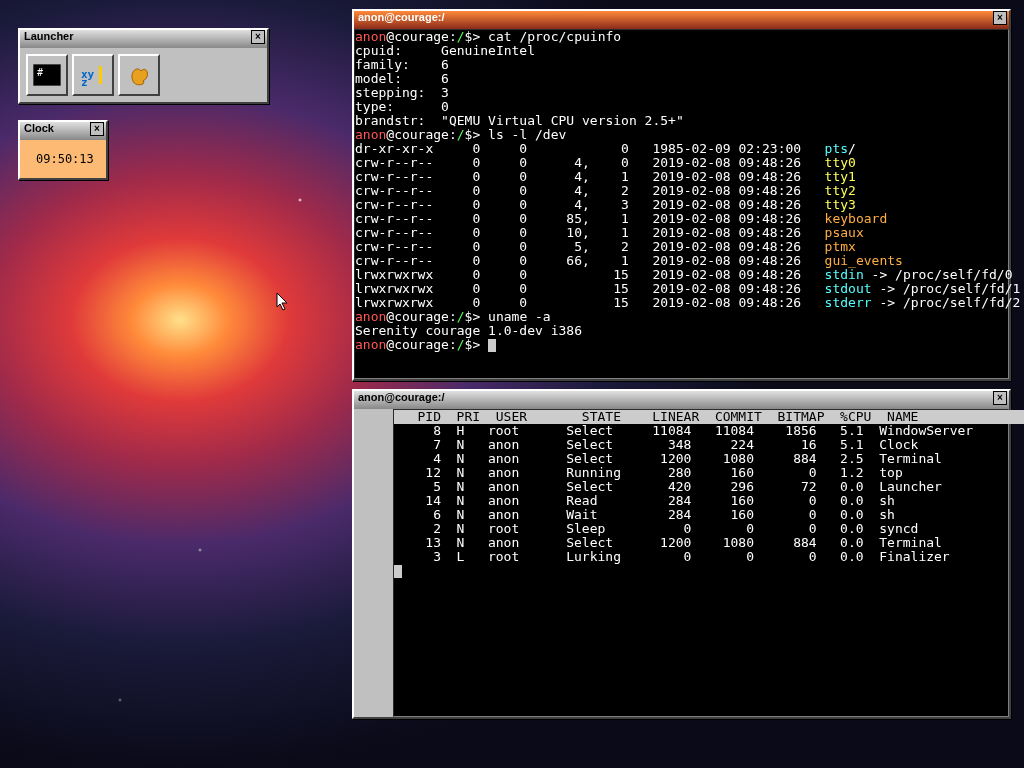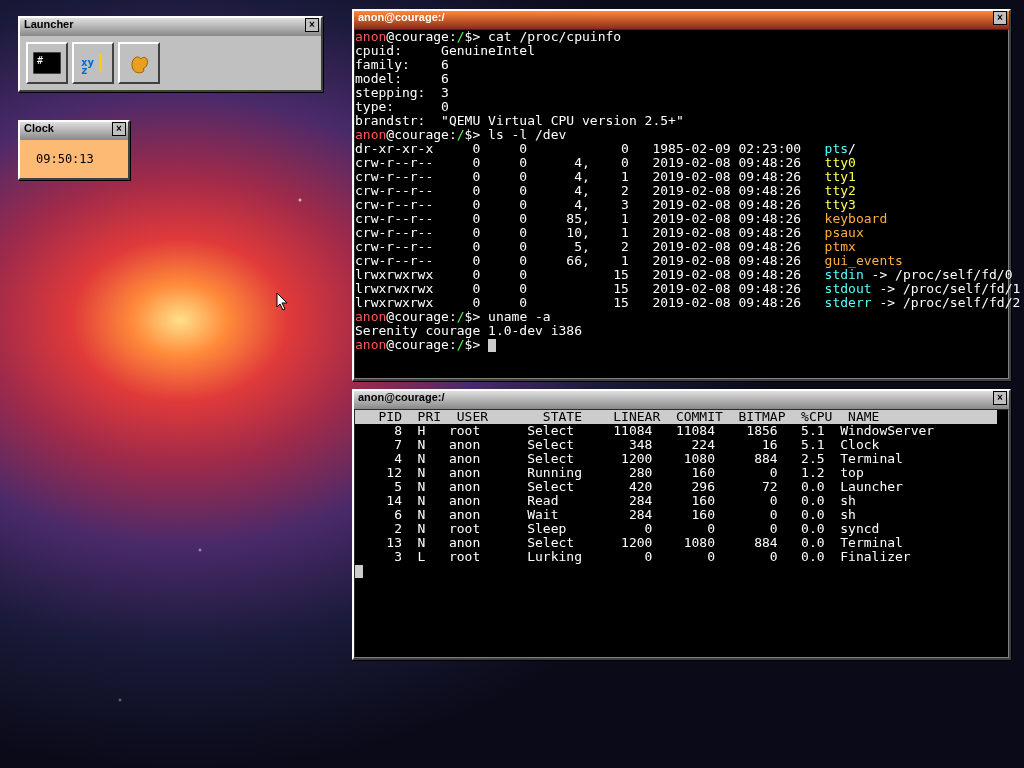--- a/index.html
+++ b/index.html
@@ -58,21 +58,21 @@
     border-top:2px solid #fff; border-left:2px solid #fff;
     border-right:2px solid #404040; border-bottom:2px solid #404040;
     display:flex; align-items:center; justify-content:center; cursor:pointer;
   }
   
   .clock-body { padding:12px 16px; background:#fdba74; font: 12px monospace; color:#000; }
 </style>
 </head>
 <body>
 
-<div class="window" style="left:18px; top:16px; width:305px;">
+<div class="window" style="left:18px; top:28px; width:251px;">
   <div class="titlebar">
     <span class="title">Launcher</span>
     <span class="close">×</span>
   </div>
   <div class="launcher-body">
     <div class="launcher-btn">
       <svg width="28" height="22">
           <rect width="28" height="22" fill="#000" stroke="#888"></rect>
           <text x="4" y="12" fill="#fff" font-size="10">#</text>
         </svg>
@@ -85,21 +85,21 @@
         </svg>
     </div>
     <div class="launcher-btn">
       <svg width="24" height="24">
           <path d="M6 18 C2 10 10 2 14 8 C20 2 24 14 16 18 C20 22 8 24 6 18" fill="#e8a020" stroke="#a06000"></path>
         </svg>
     </div>
   </div>
 </div>
 
-<div class="window" style="left:18px; top:120px; width:112px;">
+<div class="window" style="left:18px; top:120px; width:90px;">
   <div class="titlebar">
     <span class="title">Clock</span>
     <span class="close">×</span>
   </div>
   <div class="clock-body">09:50:13</div>
 </div>
 
 <div style="position:absolute; left:276px; top:292px; font-size:16px; color:#fff;">
   <svg width="14" height="20">
       <path d="M1 1 L1 15 L4 12 L7 18 L9 17 L6 11 L11 11 Z" fill="#fff" stroke="#000"></path>
@@ -134,21 +134,21 @@
 <span class="red">anon</span><span class="wht">@courage:</span><span class="grn">/</span><span class="wht">$&gt;</span> <span class="wht">uname -a</span>
 <span class="wht">Serenity courage 1.0-dev i386</span>
 <span class="red">anon</span><span class="wht">@courage:</span><span class="grn">/</span><span class="wht">$&gt;</span> <span class="cursor"></span></div>
 </div>
 
 <div class="window" style="left:352px; top:389px; width:659px;">
   <div class="titlebar">
     <span class="title">anon@courage:/</span>
     <span class="close">×</span>
   </div>
-  <div class="term" id="t2" style="height:249px;"><span class="inv">   PID  PRI  USER       STATE    LINEAR  COMMIT  BITMAP  %CPU  NAME               </span>
+  <div class="term" id="t2" style="height:308px;margin-left:39px;"><span class="inv">   PID  PRI  USER       STATE    LINEAR  COMMIT  BITMAP  %CPU  NAME               </span>
 <span class="wht">     8  H   root      Select     11084   11084    1856   5.1  WindowServer</span>
 <span class="wht">     7  N   anon      Select       348     224      16   5.1  Clock</span>
 <span class="wht">     4  N   anon      Select      1200    1080     884   2.5  Terminal</span>
 <span class="wht">    12  N   anon      Running      280     160       0   1.2  top</span>
 <span class="wht">     5  N   anon      Select       420     296      72   0.0  Launcher</span>
 <span class="wht">    14  N   anon      Read         284     160       0   0.0  sh</span>
 <span class="wht">     6  N   anon      Wait         284     160       0   0.0  sh</span>
 <span class="wht">     2  N   root      Sleep          0       0       0   0.0  syncd</span>
 <span class="wht">    13  N   anon      Select      1200    1080     884   0.0  Terminal</span>
 <span class="wht">     3  L   root      Lurking        0       0       0   0.0  Finalizer</span>

